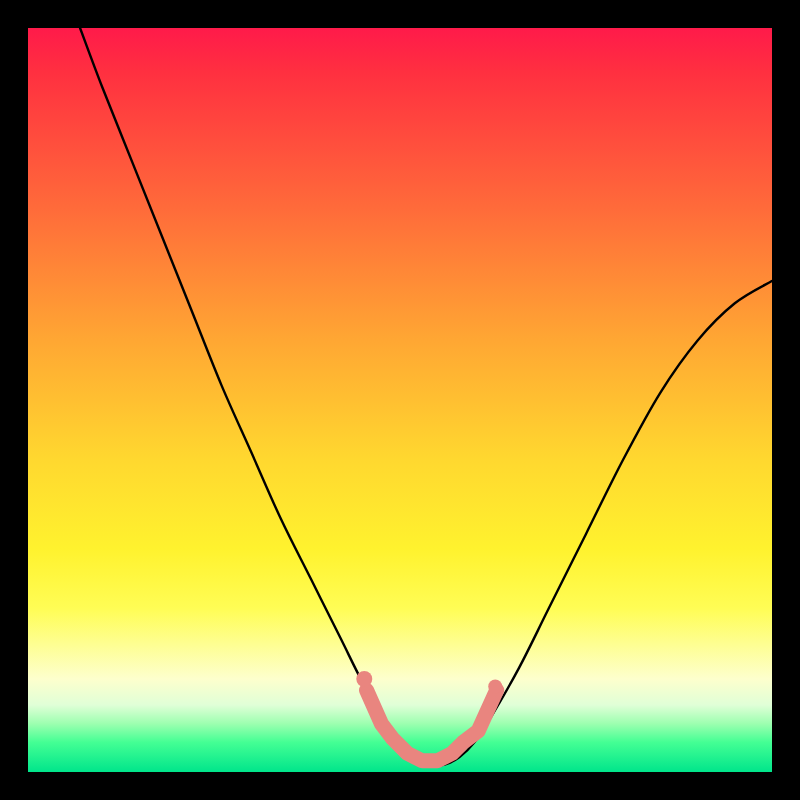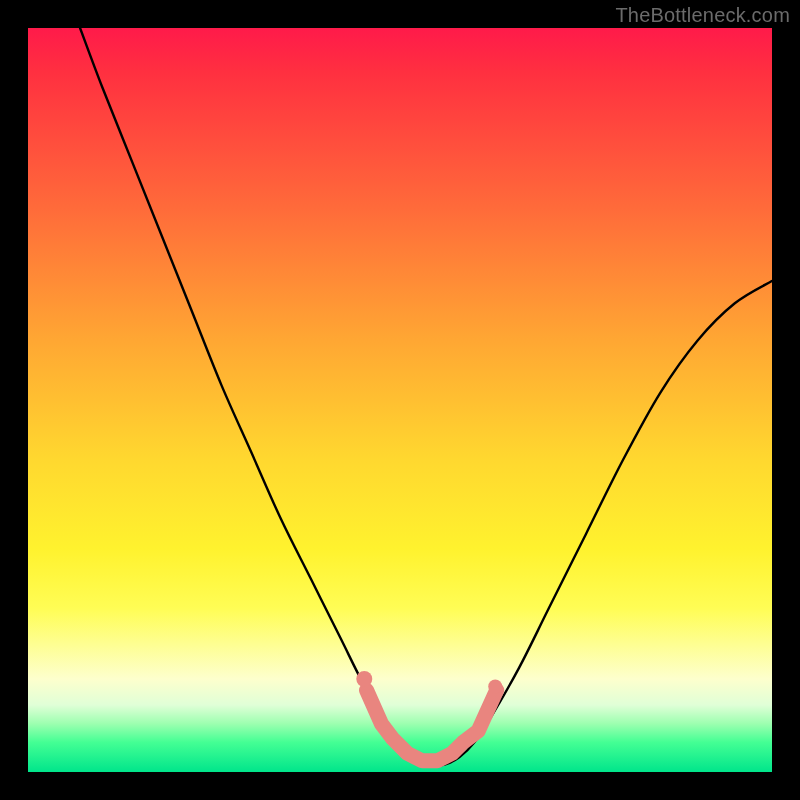--- a/index.html
+++ b/index.html
@@ -74,14 +74,13 @@
 
     <svg class="curve" viewBox="0 0 744 744">
       <path id="main-curve" fill="none" stroke="#000" stroke-width="2.4" stroke-linecap="round" d="M 52.080000000000005 0 C 55.800000000000004 9.919999999999996 65.72 37.199999999999974 74.4 59.51999999999998 C 83.08000000000001 81.83999999999999 94.24000000000001 109.12000000000006 104.16000000000001 133.92000000000007 C 114.08000000000001 158.72000000000008 123.99999999999999 183.52000000000007 133.92 208.32000000000005 C 143.83999999999997 233.12000000000003 153.76 257.92 163.68 282.72 C 173.60000000000002 307.52000000000004 183.52 333.56 193.44 357.12 C 203.35999999999999 380.68 213.27999999999997 401.76 223.2 424.08 C 233.12 446.4 243.04 469.96 252.96 491.03999999999996 C 262.88 512.12 272.8 530.7199999999999 282.72 550.56 C 292.64000000000004 570.4 303.79999999999995 592.72 312.47999999999996 610.08 C 321.15999999999997 627.44 327.36 641.08 334.8 654.72 C 342.24 668.36 350.92 682 357.12 691.92 C 363.32 701.8399999999999 367.04 708.04 372 714.24 C 376.96 720.44 381.91999999999996 725.4 386.88 729.12 C 391.84000000000003 732.84 396.80000000000007 735.3199999999999 401.76000000000005 736.56 C 406.72 737.8 411.68000000000006 737.8 416.64000000000004 736.56 C 421.6 735.3199999999999 426.56 732.84 431.52 729.12 C 436.47999999999996 725.4 441.44 720.44 446.4 714.24 C 451.35999999999996 708.04 453.84 704.3199999999999 461.28 691.92 C 468.71999999999997 679.52 481.12 658.44 491.04 639.84 C 500.96000000000004 621.24 509.64 602.64 520.8 580.3199999999999 C 531.9599999999999 557.9999999999999 545.6 530.7199999999999 558 505.91999999999996 C 570.4 481.12 582.8000000000001 455.08000000000004 595.2 431.52000000000004 C 607.6 407.96000000000004 620 384.4 632.4 364.56 C 644.8 344.72 657.2 327.36 669.6 312.48 C 682 297.6 694.4 285.2 706.8 275.28 C 719.1999999999999 265.35999999999996 737.8 256.67999999999995 744 252.95999999999998"></path>
       <path id="pink-basin" fill="none" stroke="#e9857f" stroke-width="15" stroke-linecap="round" stroke-linejoin="round" d="M 338.52000000000004 662.16 L 353.4 695.64 L 364.56 710.52 L 379.44 725.4 L 394.32 732.84 L 409.20000000000005 732.84 L 424.08 725.4 L 435.23999999999995 714.24 L 450.12 703.08 L 468.72 662.16"></path>
 
       <circle id="pink-dot-left" r="8" fill="#e9857f" cx="336.288" cy="651"></circle>
       <circle id="pink-dot-right" r="7" fill="#e9857f" cx="467.232" cy="658.44"></circle>
     </svg>
   </div>
 
-  <div class="attribution">TheBottleneck.com</div>
 </div>
 
 </body></html>

